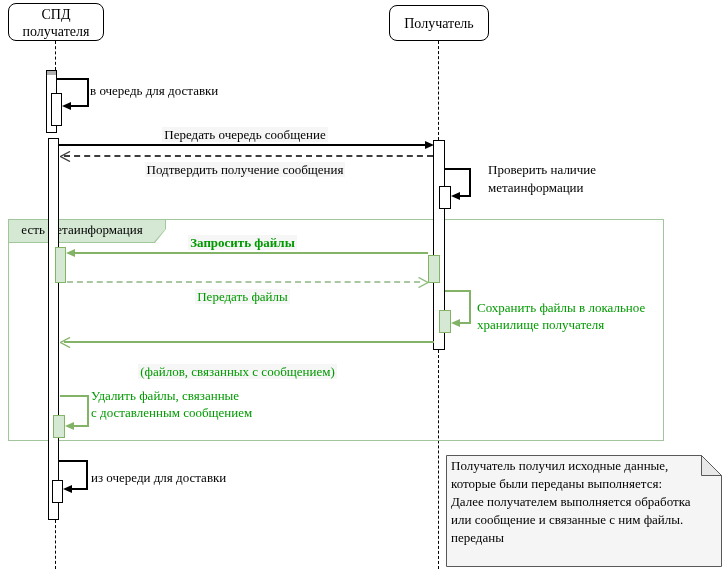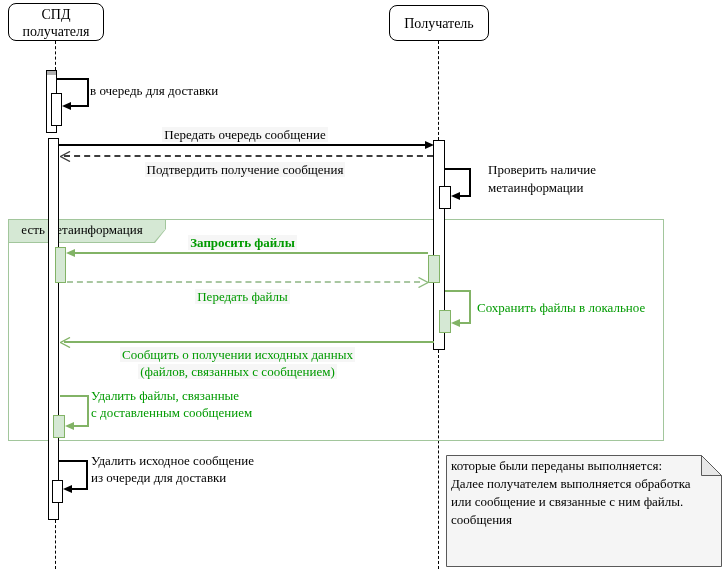--- a/index.html
+++ b/index.html
@@ -111,44 +111,45 @@
   <div class="dashline green" style="left:67px;top:281px;width:353px;"></div>
   <svg class="abs" style="left:418px;top:277px;" width="11" height="11">
       <polyline points="0.5,0.5 10,5.5 0.5,10.5" fill="none" stroke="#8cba7c" stroke-width="1.4"></polyline>
     </svg>
   <div class="msg center green" style="left:70px;top:288px;width:345px;"><span class="bgspan">Передать файлы</span></div>
 
   <div class="hline green" style="left:445px;top:290px;width:26px;"></div>
   <div class="vline green" style="left:469px;top:290px;height:34px;"></div>
   <div class="hline green" style="left:460px;top:322px;width:9px;"></div>
   <div class="ah-left green" style="left:451px;top:319px;"></div>
-  <div class="twoline green" style="left:477px;top:283px;line-height:17px;margin-top:16px;"><span>Сохранить файлы в локальное</span><br></div>
+  <div class="twoline green" style="left:477px;top:283px;line-height:17px;margin-top:16px;"><span>Сохранить файлы в локальное</span><br><span>хранилище получателя</span></div>
 
   <div class="hline green" style="left:64px;top:341px;width:370px;"></div>
   <svg class="abs" style="left:60px;top:337px;" width="11" height="11">
       <polyline points="10,0.5 0.5,5.5 10,10.5" fill="none" stroke="#82b366" stroke-width="1.4"></polyline>
     </svg>
-  <div class="msg center green" style="left:60px;top:346px;width:355px;line-height:17px;white-space:normal;"><span class="bgspan">Сообщить о получении исходных данных</span><br><span class="bgspan">(файлов, связанных с сообщением)</span></div>
+  <div class="msg center green" style="left:60px;top:346px;width:355px;line-height:17px;white-space:normal;"><br><span class="bgspan">(файлов, связанных с сообщением)</span></div>
 
   <div class="hline green" style="left:60px;top:395px;width:29px;"></div>
   <div class="vline green" style="left:87px;top:395px;height:32px;"></div>
   <div class="hline green" style="left:74px;top:425px;width:13px;"></div>
   <div class="ah-left green" style="left:65px;top:422px;"></div>
   <div class="twoline green" style="left:91px;top:387px;line-height:17px;"><span>Удалить файлы, связанные</span><br><span>с доставленным сообщением</span></div>
 
   <div class="hline" style="left:59px;top:460px;width:29px;"></div>
   <div class="vline" style="left:86px;top:460px;height:30px;"></div>
   <div class="hline" style="left:72px;top:488px;width:14px;"></div>
   <div class="ah-left" style="left:63px;top:485px;"></div>
-  <div class="twoline" style="left:91px;top:452px;line-height:17px;"><span>Удалить исходное сообщение</span><br><span>из очереди для доставки</span></div>
+  <div class="twoline" style="left:91px;top:452px;line-height:17px;"><br><span>из очереди для доставки</span></div>
 
   <svg class="abs" style="left:446px;top:455px;" width="277" height="113">
     <path d="M0.5,0.5 H255.5 L275.5,20.5 V111.5 H0.5 Z" fill="#f5f5f5" stroke="#595959" stroke-width="1"></path>
     <path d="M255.5,0.5 V20.5 H275.5 Z" fill="#e8e8e8" stroke="#595959" stroke-width="1"></path>
   </svg>
   <div class="note-text" style="left:451px;top:457px;">
+    <div>Получатель получил исходные данные,</div>
     <div>которые были переданы выполняется:</div>
     <div>Далее получателем выполняется обработка</div>
     <div>или сообщение и связанные с ним файлы.</div>
-    <div>сообщения</div>
+    <div>переданы</div>
   </div>
 
 </div>
 
 </body></html>

